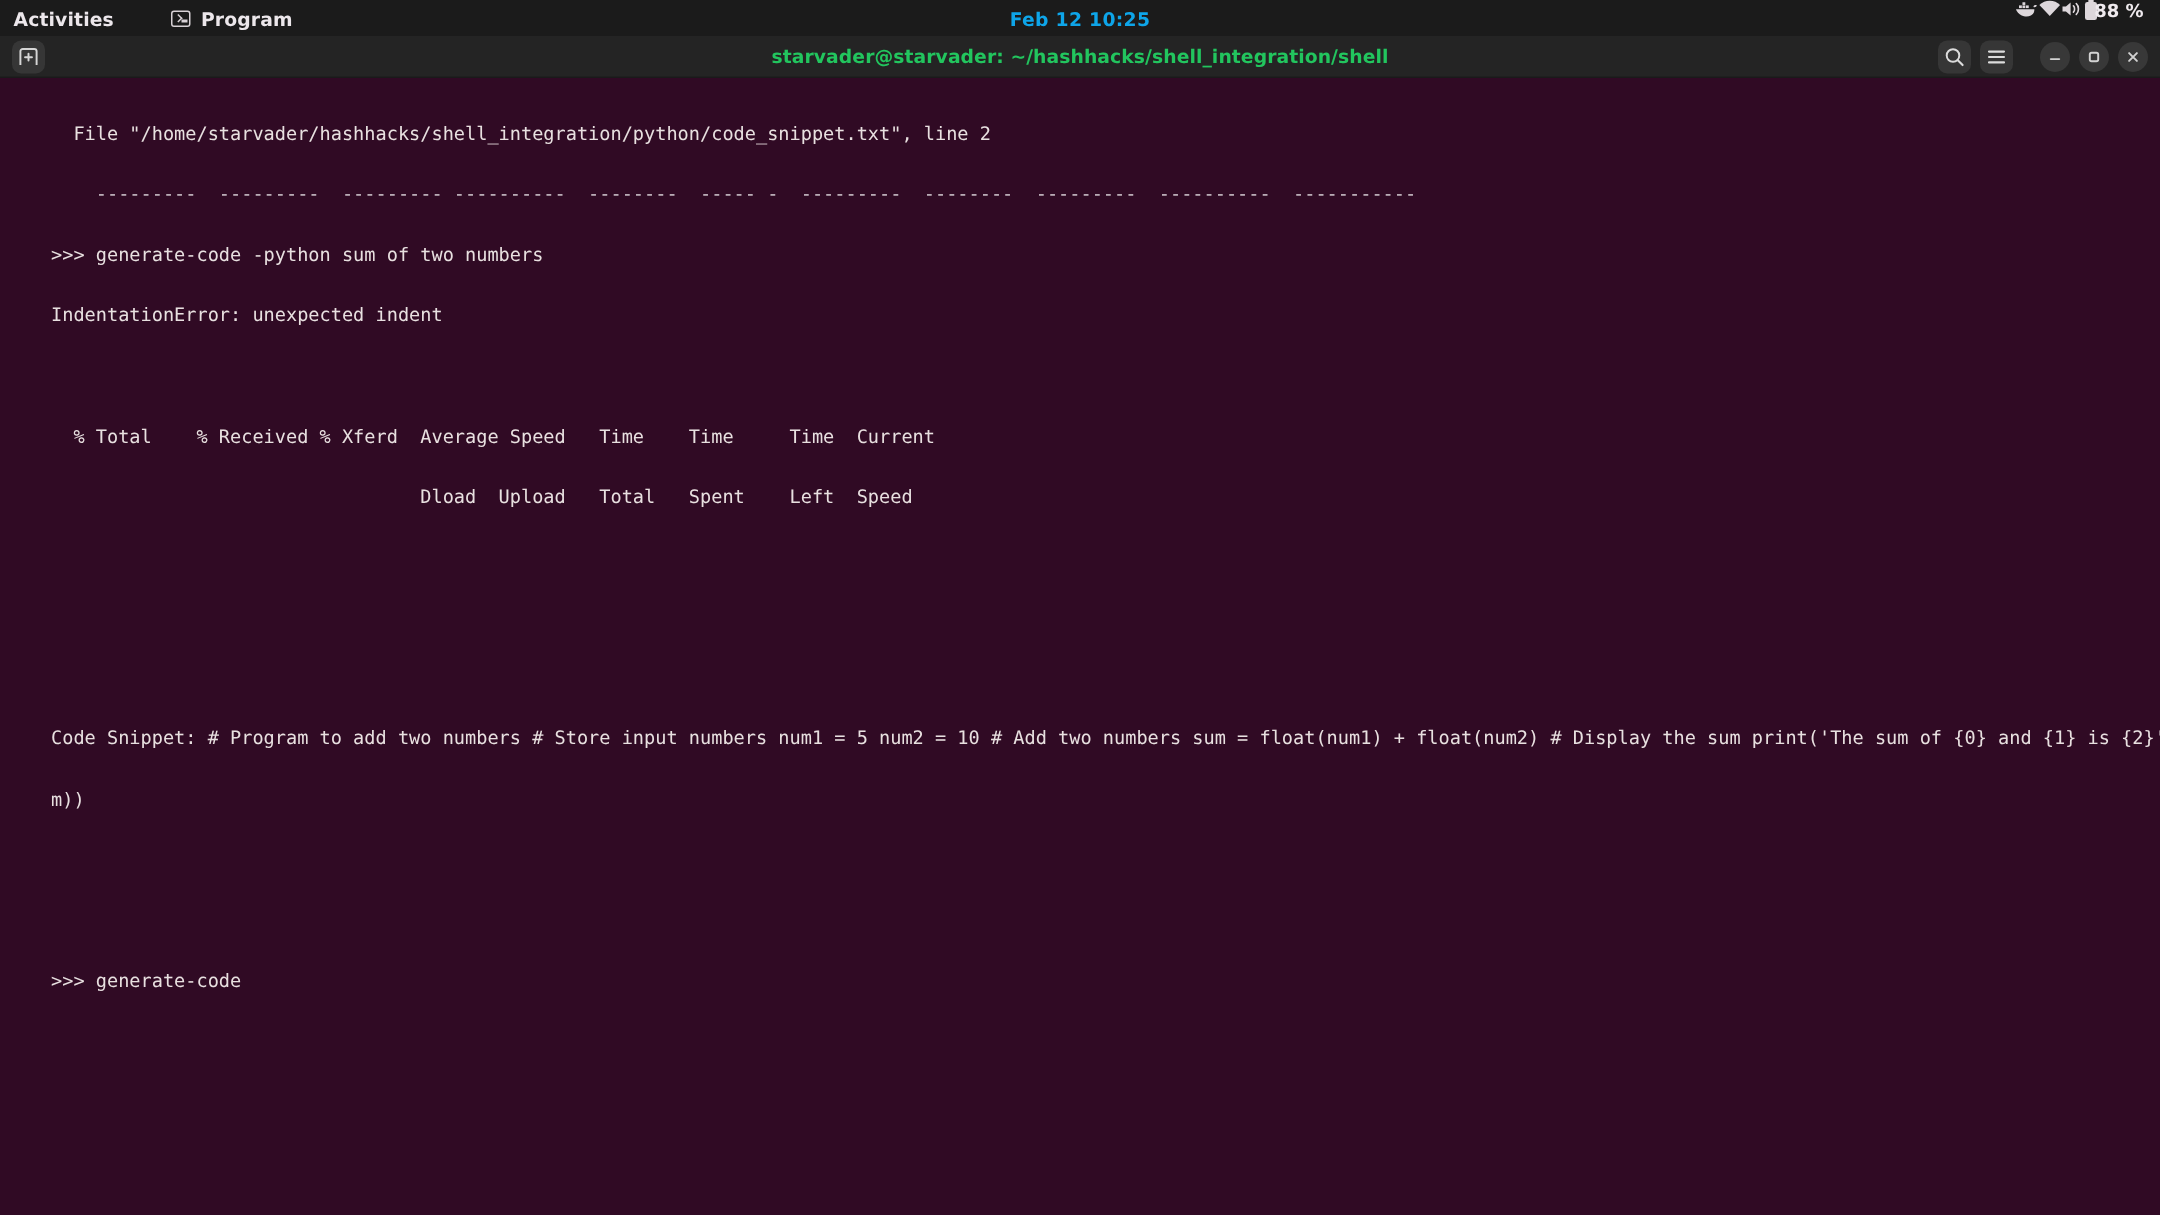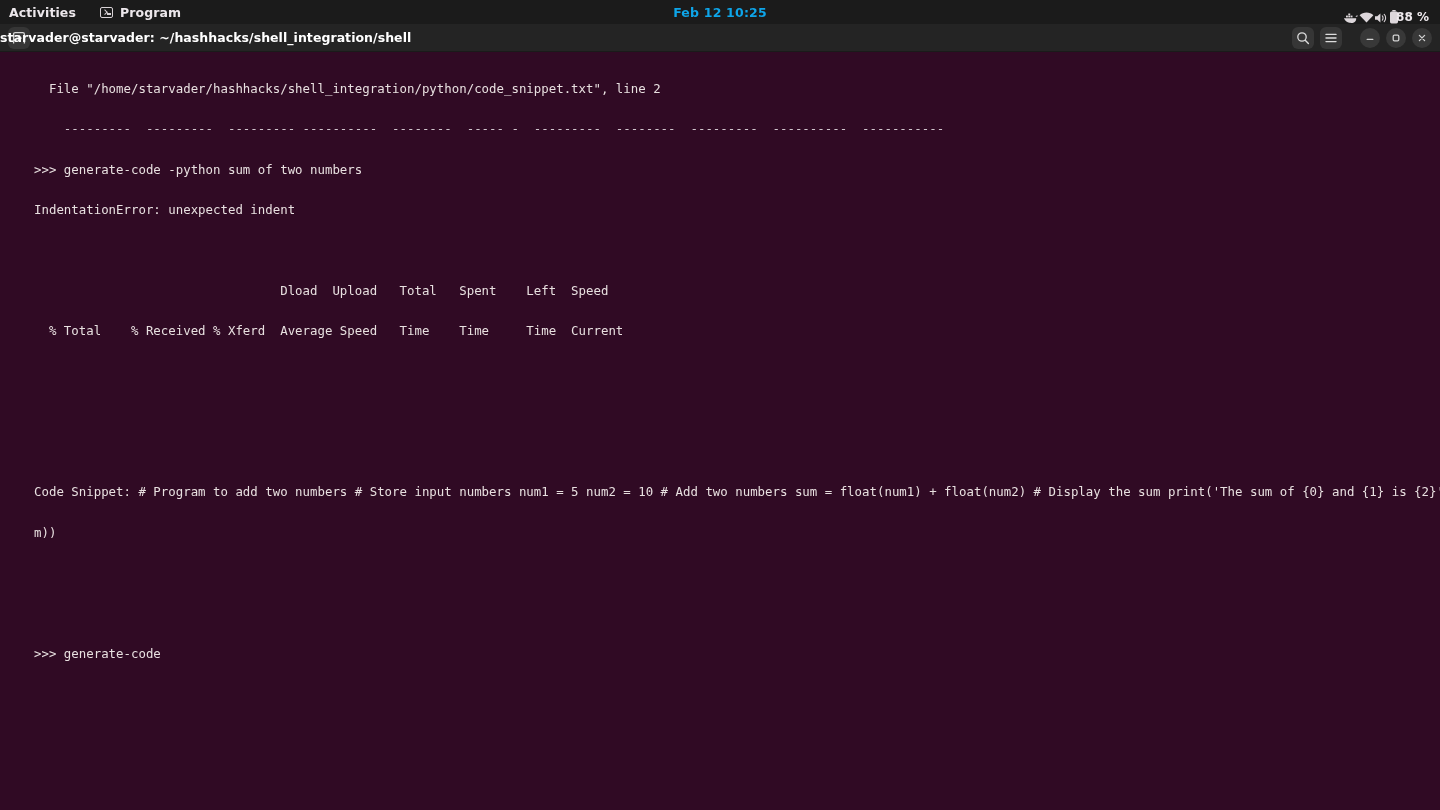--- a/index.html
+++ b/index.html
@@ -13,21 +13,21 @@
   
   #top-bar {
     position:absolute; top:0; left:0;
     width:1440px; height:24px;
     background:#1b1b1b;
     display:flex; align-items:center;
     color:#e6e1e5;
     font-size:12.5px;
     z-index:30;
   }
-  .tb-left { display:flex; align-items:center; gap:0; height:24px; }
+  .tb-left { display:flex; align-items:center; gap:14px; height:24px; }
   .tb-item {
     display:flex; align-items:center; gap:7px;
     height:24px; padding:0 12px;
     font-weight:600; letter-spacing:.1px;
     color:#ece7eb;
   }
   .tb-item:first-child { padding-left:9px; }
   .term-glyph {
     width:13px; height:11px;
     border:1.4px solid #d8d2d6;
@@ -52,21 +52,21 @@
   .tb-clock {
     position:absolute; left:0; right:0;
     text-align:center;
     font-size:12.5px; font-weight:600;
     color:#0ea5e9;
     letter-spacing:.2px;
     pointer-events:none;
   }
   .tb-right {
     margin-left:auto;
-    display:flex; align-items:flex-end;
+    display:flex; align-items:flex-start;
     padding-right:11px;
     height:24px;
   }
   .tb-right svg { display:block; }
   .batt-pct { font-size:12px; font-weight:600; color:#efeaee; margin-left:-3px;}
 
   
   #titlebar {
     position:absolute; top:24px; left:0;
     width:1440px; height:28px;
@@ -79,22 +79,23 @@
     width:22px; height:22px;
     border-radius:6px;
     background:#363636;
     display:flex; align-items:center; justify-content:center;
     flex:0 0 auto;
   }
   .tbtn.round { border-radius:50%; background:#383838; width:20px; height:20px;}
   #newtab { margin-left:8px; }
   #win-title {
     position:absolute; left:0; right:0;
+    text-align:center;
     font-size:12.5px; font-weight:700;
-    color:#ffffff;
+    color:#22c55e;
     letter-spacing:.05px;
     pointer-events:none;
   }
   .tb-actions {
     margin-left:auto;
     display:flex; align-items:center; gap:6px;
     padding-right:8px;
   }
   .tb-actions .gap { width:6px; }
   .tbtn svg, .tbtn span { display:block; }
@@ -226,22 +227,22 @@
   </div>
 </div>
 
 <div id="terminal">
   <div id="term-lines">
     <div class="ln">  File "/home/starvader/hashhacks/shell_integration/python/code_snippet.txt", line 2</div>
     <div class="ln dashes">    ---------  ---------  --------- ----------  --------  ----- -  ---------  --------  ---------  ----------  -----------</div>
     <div class="ln">&gt;&gt;&gt; generate-code -python sum of two numbers</div>
     <div class="ln">IndentationError: unexpected indent</div>
     <div class="ln">&nbsp;</div>
+    <div class="ln">  % Total    % Received % Xferd  Average Speed   Time    Time     Time  Current</div>
     <div class="ln">                                 Dload  Upload   Total   Spent    Left  Speed</div>
-    <div class="ln">  % Total    % Received % Xferd  Average Speed   Time    Time     Time  Current</div>
     <div class="ln">&nbsp;</div>
     <div class="ln">&nbsp;</div>
     <div class="ln">&nbsp;</div>
     <div class="ln wrapline">Code Snippet: # Program to add two numbers # Store input numbers num1 = 5 num2 = 10 # Add two numbers sum = float(num1) + float(num2) # Display the sum print('The sum of {0} and {1} is {2}'.format(num1, num2, su</div>
     <div class="ln wrapline">m))</div>
     <div class="ln">&nbsp;</div>
     <div class="ln">&nbsp;</div>
     <div class="ln">&gt;&gt;&gt; generate-code</div>
   </div>
 </div>

